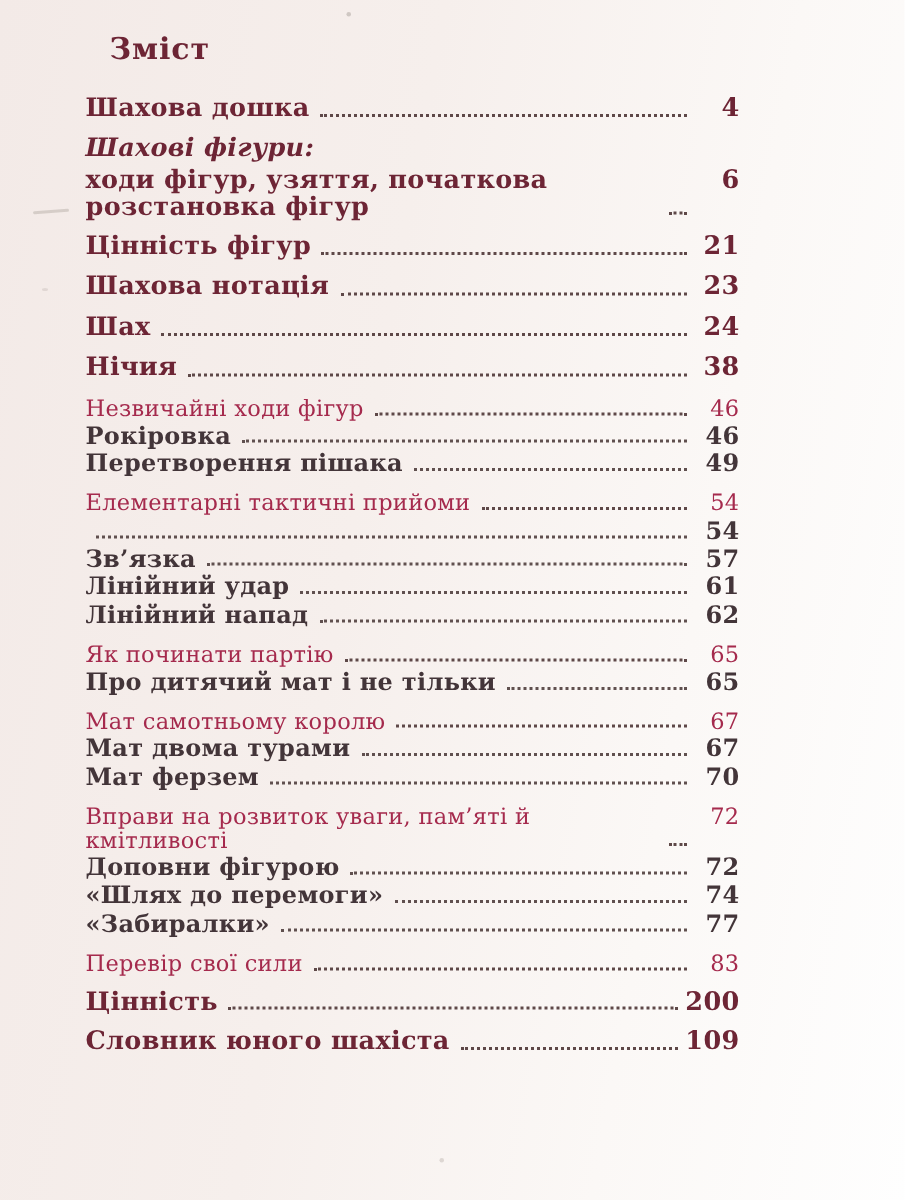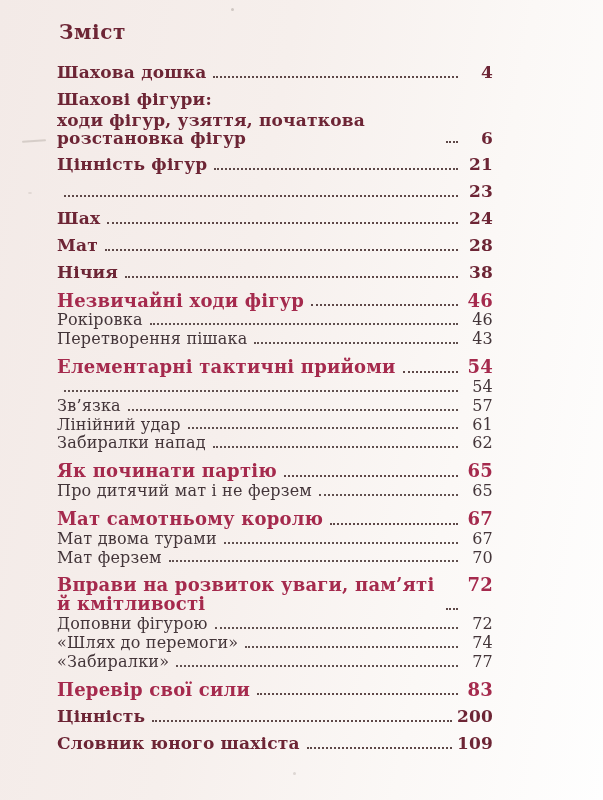--- a/index.html
+++ b/index.html
@@ -17,21 +17,21 @@
   .scan-page {
     position: absolute;
     left: 57px;
     top: 20px;
     width: 436px;
   }
   .page-title {
     font-size: 20px;
     font-weight: bold;
     letter-spacing: 0.6px;
-    margin: 0 0 20px 2px;
+    margin: 0 0 20px 16px;
   }
   .toc-row {
     display: flex;
     align-items: baseline;
     line-height: 1.05;
     letter-spacing: 0.2px;
   }
   .toc-row .dots {
     flex: 1;
     border-bottom: 2px dotted #5e4848;
@@ -43,39 +43,40 @@
     min-width: 30px;
     text-align: right;
     white-space: nowrap;
   }
   .entry-main {
     font-size: 17px;
     font-weight: bold;
     margin-top: 9px;
   }
   .entry-heading {
-    font-size: 18px;
-    font-weight: bold;
+    font-size: 15px;
+    font-weight: normal;
     margin-top: 10px;
     justify-content: flex-end;
   }
   .entry-sub {
     font-size: 16px;
-    font-weight: normal;
+    font-weight: bold;
     margin-top: 2px;
   }
   .entry-sub .dots { border-bottom-color: #60504f; }
   .twoline-first {
     font-size: 17px;
     font-weight: bold;
     margin-top: 9px;
     line-height: 1.05;
     letter-spacing: 0.2px;
-  }
-  .twoline-first + .toc-row { margin-top: 3px; align-items: flex-end; }
+    font-style: italic;
+  }
+  .twoline-first + .toc-row { margin-top: 3px; }
   .scan-artifact {
     position: absolute;
     background: #8a8078;
     border-radius: 50%;
     pointer-events: none;
   }
   #artifact-dash {
     width: 24px; height: 2px;
     left: 22px; top: 140px;
     border-radius: 1px;
@@ -114,52 +115,48 @@
         <span>ходи фігур, узяття, початкова розстановка фігур</span>
         <span class="dots"></span>
         <span class="pageno">6</span>
       </div>
       <div class="toc-row entry-main">
         <span>Цінність фігур</span>
         <span class="dots"></span>
         <span class="pageno">21</span>
       </div>
       <div class="toc-row entry-main">
+        <span>Шахова нотація</span>
         <span class="dots"></span>
         <span class="pageno">23</span>
       </div>
       <div class="toc-row entry-main">
         <span>Шах</span>
         <span class="dots"></span>
         <span class="pageno">24</span>
       </div>
       <div class="toc-row entry-main">
-        <span>Мат</span>
-        <span class="dots"></span>
-        <span class="pageno">28</span>
-      </div>
-      <div class="toc-row entry-main">
         <span>Нічия</span>
         <span class="dots"></span>
         <span class="pageno">38</span>
       </div>
       <div class="toc-row entry-heading">
         <span>Незвичайні ходи фігур</span>
         <span class="dots"></span>
         <span class="pageno">46</span>
       </div>
       <div class="toc-row entry-sub">
         <span>Рокіровка</span>
         <span class="dots"></span>
         <span class="pageno">46</span>
       </div>
       <div class="toc-row entry-sub">
         <span>Перетворення пішака</span>
         <span class="dots"></span>
-        <span class="pageno">43</span>
+        <span class="pageno">49</span>
       </div>
       <div class="toc-row entry-heading">
         <span>Елементарні тактичні прийоми</span>
         <span class="dots"></span>
         <span class="pageno">54</span>
       </div>
       <div class="toc-row entry-sub">
         <span class="dots"></span>
         <span class="pageno">54</span>
       </div>
@@ -167,31 +164,31 @@
         <span>Зв’язка</span>
         <span class="dots"></span>
         <span class="pageno">57</span>
       </div>
       <div class="toc-row entry-sub">
         <span>Лінійний удар</span>
         <span class="dots"></span>
         <span class="pageno">61</span>
       </div>
       <div class="toc-row entry-sub">
-        <span>Забиралки напад</span>
+        <span>Лінійний напад</span>
         <span class="dots"></span>
         <span class="pageno">62</span>
       </div>
       <div class="toc-row entry-heading">
         <span>Як починати партію</span>
         <span class="dots"></span>
         <span class="pageno">65</span>
       </div>
       <div class="toc-row entry-sub">
-        <span>Про дитячий мат і не ферзем</span>
+        <span>Про дитячий мат і не тільки</span>
         <span class="dots"></span>
         <span class="pageno">65</span>
       </div>
       <div class="toc-row entry-heading">
         <span>Мат самотньому королю</span>
         <span class="dots"></span>
         <span class="pageno">67</span>
       </div>
       <div class="toc-row entry-sub">
         <span>Мат двома турами</span>

